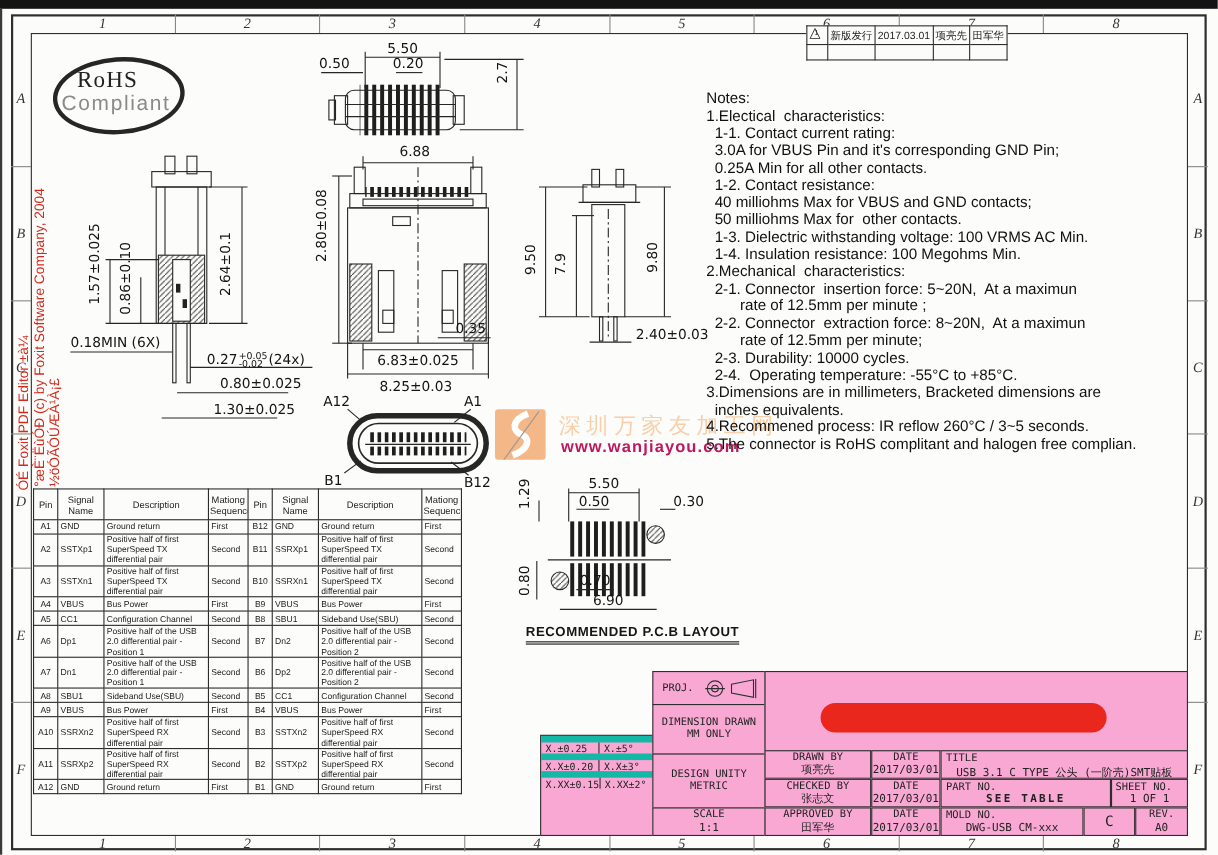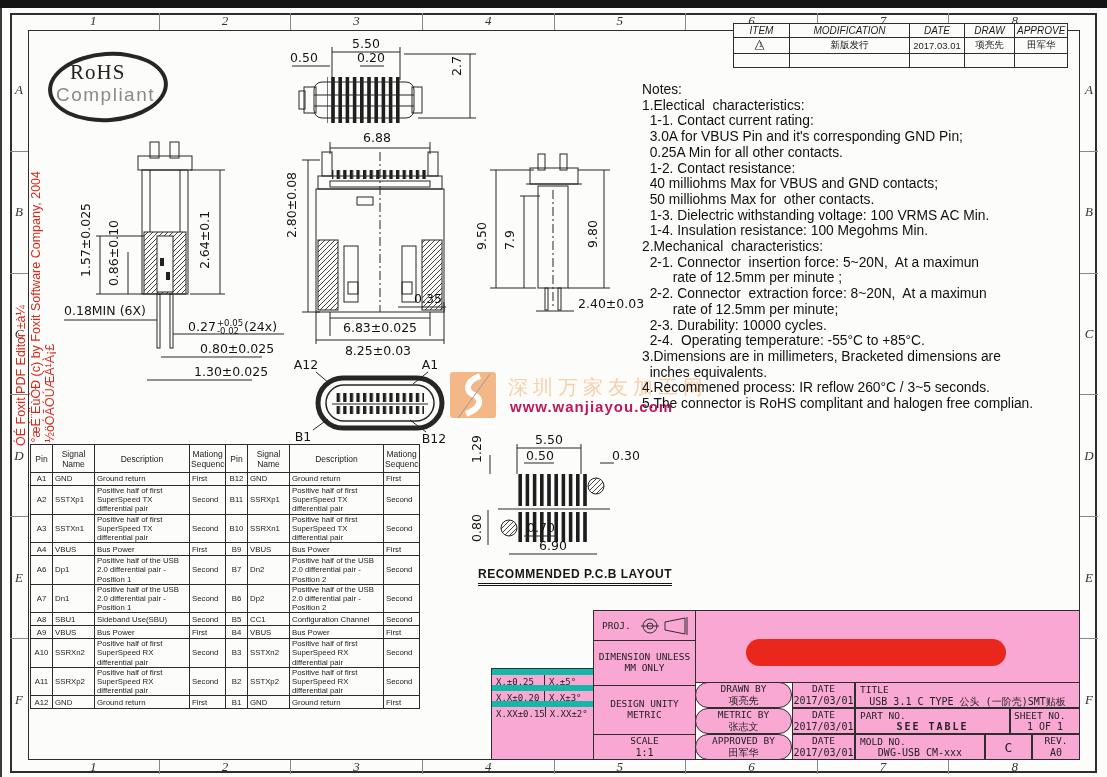--- a/index.html
+++ b/index.html
@@ -70,21 +70,21 @@
   .tol-row { display:flex; height:16px; border-top:6px solid #14b8a6; }
   .tol-row span { flex:1; font-size:9px; line-height:15px; padding-left:4px; }
   .tol-row span:last-child { border-left:1px solid #2e2e2e; }
   #proj-box { left:593px; top:610px; width:103px; height:31px; display:flex; align-items:center; padding-left:8px; gap:10px; }
   #dimstyle-box { left:593px; top:640px; width:103px; height:46px; }
   #design-box { left:593px; top:685px; width:103px; height:50px; }
   #scale-box { left:593px; top:734px; width:103px; height:26px; }
   #big-cell { left:695px; top:610px; width:385px; height:73px; }
   #redaction-blob { left:746px; top:639px; width:260px; height:27px; background:#e9271c; border-radius:14px; z-index:4; }
   .sig-row { height:26px; }
-  .sig-label { left:695px; width:97px;border-radius:13px; }
+  .sig-label { left:695px; width:97px; }
   .sig-date { left:792px; width:63px; }
   #drawn-row { top:682px; } #checked-row { top:708px; } #approved-row { top:734px; }
   .two-line { display:flex; flex-direction:column; align-items:center; justify-content:center; height:100%; line-height:1.15; }
   #title-cell { left:855px; top:682px; width:225px; height:26px; padding:1px 4px; }
   #part-cell { left:855px; top:708px; width:155px; height:26px; padding:1px 4px; }
   #sheet-cell { left:1010px; top:708px; width:70px; height:26px; padding:1px 3px; }
   #mold-cell { left:855px; top:734px; width:130px; height:26px; padding:1px 4px; }
   #size-cell { left:985px; top:734px; width:47px; height:26px; }
   #rev-cell { left:1032px; top:734px; width:48px; height:26px; }
   .cell-val-center { text-align:center; font-size:10.5px; }
@@ -330,27 +330,20 @@
     <text x="553" y="550" text-anchor="middle">6.90</text>
   </g>
 </svg>
 
 <div class="abs" id="pcb-label">RECOMMENDED P.C.B LAYOUT</div>
 
 <div class="abs" id="notes"><div>Notes:</div><div>1.Electical  characteristics:</div><div>  1-1. Contact current rating:</div><div>  3.0A for VBUS Pin and it's corresponding GND Pin;</div><div>  0.25A Min for all other contacts.</div><div>  1-2. Contact resistance:</div><div>  40 milliohms Max for VBUS and GND contacts;</div><div>  50 milliohms Max for  other contacts.</div><div>  1-3. Dielectric withstanding voltage: 100 VRMS AC Min.</div><div>  1-4. Insulation resistance: 100 Megohms Min.</div><div>2.Mechanical  characteristics:</div><div>  2-1. Connector  insertion force: 5~20N,  At a maximun</div><div>        rate of 12.5mm per minute ;</div><div>  2-2. Connector  extraction force: 8~20N,  At a maximun</div><div>        rate of 12.5mm per minute;</div><div>  2-3. Durability: 10000 cycles.</div><div>  2-4.  Operating temperature: -55°C to +85°C.</div><div>3.Dimensions are in millimeters, Bracketed dimensions are</div><div>  inches equivalents.</div><div>4.Recommened process: IR reflow 260°C / 3~5 seconds.</div><div>5.The connector is RoHS complitant and halogen free complian.</div></div>
 
 <table class="abs" id="revision-table">
   <tbody>
-      <tr>
-    <th style="width:56px">ITEM</th>
-    <th style="width:120px">MODIFICATION</th>
-    <th style="width:55px">DATE</th>
-    <th style="width:50px">DRAW</th>
-    <th style="width:48px">APPROVE</th>
-  </tr>
   <tr>
     <td><span class="item-mark"><span class="tri">△</span><span class="no">1</span></span></td>
     <td>新版发行</td>
     <td>2017.03.01</td>
     <td>项亮先</td>
     <td>田军华</td>
   </tr>
   <tr>
         <td></td>
         <td></td>
@@ -423,20 +416,30 @@
         <td class="c">A4</td>
         <td>VBUS</td>
         <td>Bus Power</td>
         <td>First</td>
         <td class="c">B9</td>
         <td>VBUS</td>
         <td>Bus Power</td>
         <td>First</td>
       </tr>
 
+      <tr>
+        <td class="c">A5</td>
+        <td>CC1</td>
+        <td>Configuration Channel</td>
+        <td>Second</td>
+        <td class="c">B8</td>
+        <td>SBU1</td>
+        <td>Sideband Use(SBU)</td>
+        <td>Second</td>
+      </tr>
 
       <tr>
         <td class="c">A6</td>
         <td>Dp1</td>
         <td>Positive half of the USB 2.0 differential pair - Position 1</td>
         <td>Second</td>
         <td class="c">B7</td>
         <td>Dn2</td>
         <td>Positive half of the USB 2.0 differential pair - Position 2</td>
         <td>Second</td>
@@ -532,21 +535,21 @@
   <svg width="48" height="18" viewBox="0 0 48 18">
     <circle cx="9" cy="9" r="7" fill="none" stroke="#2e2e2e"></circle>
     <circle cx="9" cy="9" r="3" fill="none" stroke="#2e2e2e"></circle>
     <line x1="0" y1="9" x2="18" y2="9" stroke="#2e2e2e"></line>
     <polygon points="24,5 44,1 44,17 24,13" fill="none" stroke="#2e2e2e"></polygon>
     <line x1="46" y1="0" x2="46" y2="18" stroke="#2e2e2e"></line>
   </svg>
 </div>
 <div class="tb" id="dimstyle-box">
   <div class="two-line">
-      <span class="lbl">DIMENSION UNLESS</span>
+      <span class="lbl">DIMENSION DRAWN</span>
       <span class="lbl">MM ONLY</span>
     </div>
 </div>
 <div class="tb" id="design-box">
   <div class="two-line">
       <span class="lbl">DESIGN UNITY</span>
       <span class="lbl">METRIC</span>
     </div>
 </div>
 <div class="tb" id="scale-box">
@@ -566,21 +569,21 @@
     </div>
 </div>
 <div class="tb sig-row sig-date" style="top:682px">
   <div class="two-line">
       <span class="lbl">DATE</span>
       <span class="val">2017/03/01</span>
     </div>
 </div>
 <div class="tb sig-row sig-label" id="checked-row">
   <div class="two-line">
-      <span class="lbl">METRIC BY</span>
+      <span class="lbl">CHECKED BY</span>
       <span class="val">张志文</span>
     </div>
 </div>
 <div class="tb sig-row sig-date" style="top:708px">
   <div class="two-line">
       <span class="lbl">DATE</span>
       <span class="val">2017/03/01</span>
     </div>
 </div>
 <div class="tb sig-row sig-label" id="approved-row">

